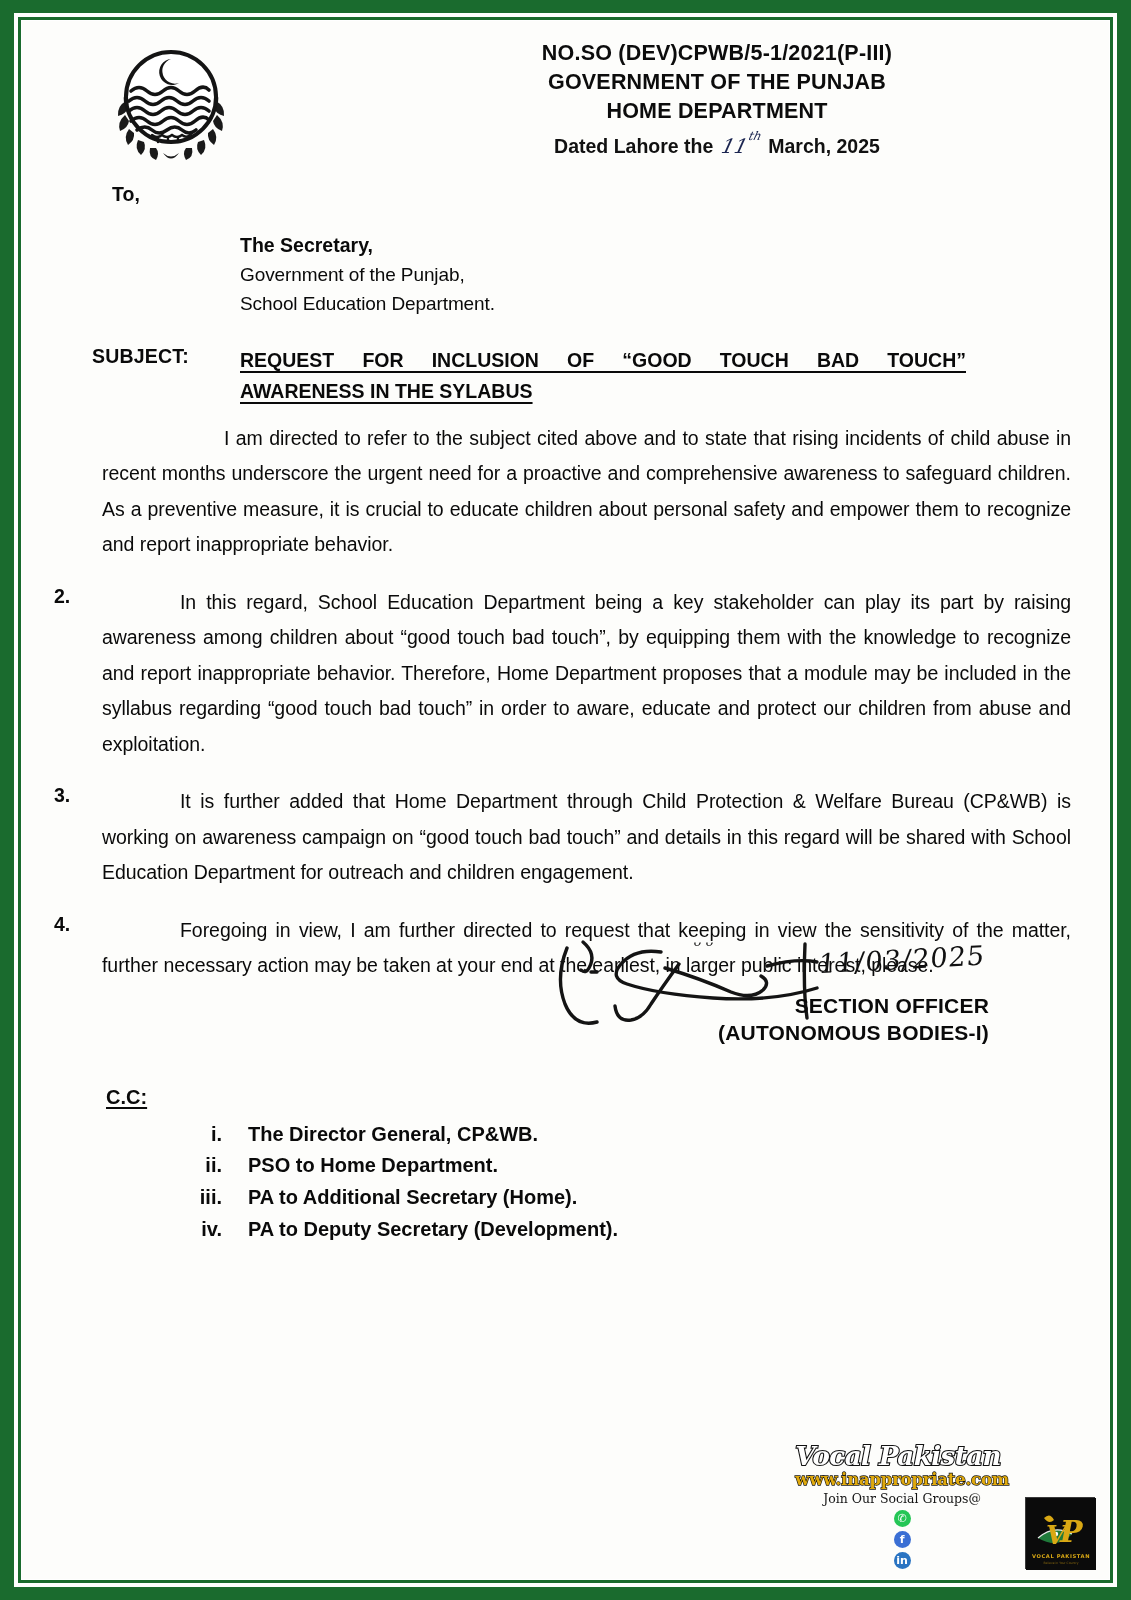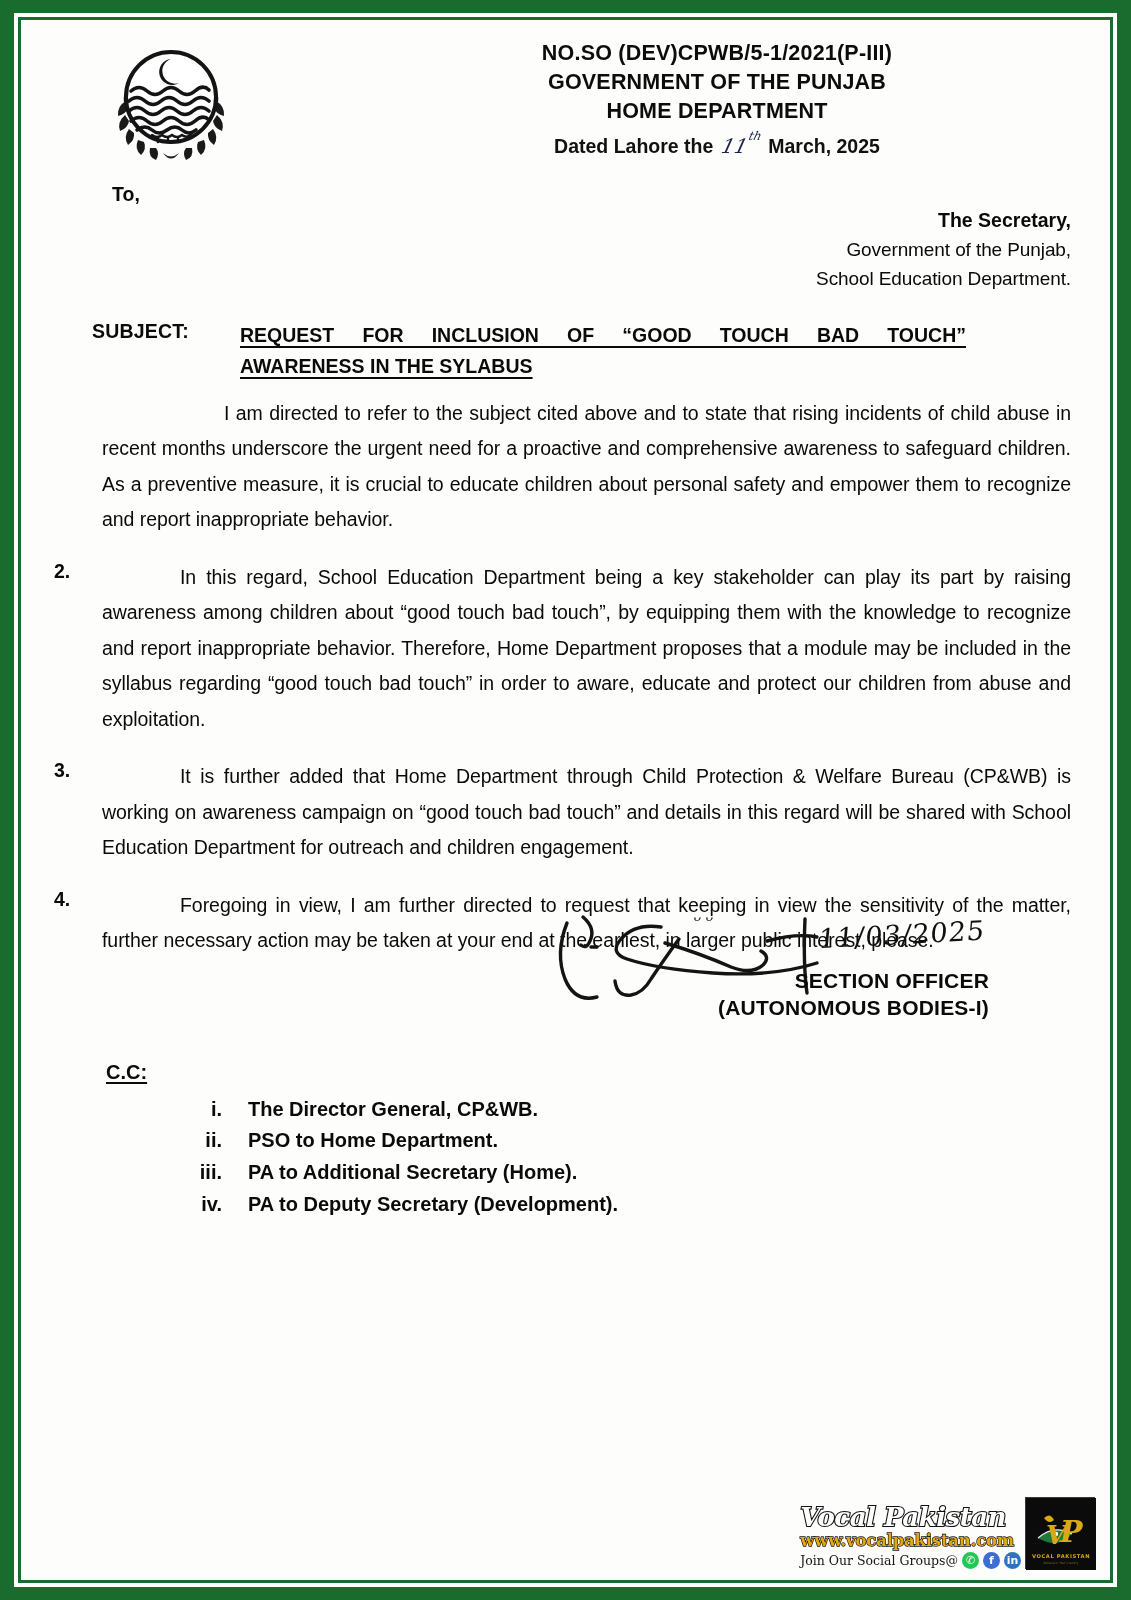--- a/index.html
+++ b/index.html
@@ -99,25 +99,24 @@
   }
 
   .to-label {
     font-size: 19.5px;
     font-weight: bold;
     margin-left: 62px;
     margin-top: 4px;
   }
   .addressee {
     margin-left: 190px;
-    margin-top: 0;
+    margin-top: 25px;
     line-height: 1.52;
     font-size: 19px;
     font-weight: bold;
-    text-align: right;
   }
   .addressee .line1 { font-size: 19.5px; font-weight: bold; }
   .addressee .line2,
   .addressee .line3 { font-weight: normal; letter-spacing: -.1px; }
 
   .subject-row {
     display: flex;
     margin-top: 27px;
     margin-left: 42px;
   }
@@ -235,21 +234,21 @@
     padding-right: 26px;
   }
 
   
   .watermark {
     position: absolute;
     right: 14px;
     bottom: 10px;
     display: flex;
     align-items: flex-end;
-    gap: 4px;
+    gap: 16px;
   }
   .wm-text { text-align: left; }
   .wm-brand {
     font-family: "DejaVu Serif", serif;
     font-style: italic;
     font-weight: bold;
     font-size: 26px;
     color: #ffffff;
     letter-spacing: -.5px;
     -webkit-text-stroke: 2.2px #111;
@@ -267,20 +266,21 @@
     letter-spacing: -.2px;
     line-height: 1.1;
     margin-top: 1px;
     white-space: nowrap;
   }
   .wm-social {
     display: flex;
     align-items: center;
     gap: 4px;
     margin-top: 2px;
+    flex-direction: column;
   }
   .wm-join {
     font-family: "DejaVu Serif", serif;
     font-size: 12.5px;
     color: #151515;
     white-space: nowrap;
   }
   .soc {
     width: 17px; height: 17px;
     border-radius: 50%;
@@ -459,21 +459,21 @@
             <span class="cc-roman">iv.</span>
             <span>PA to Deputy Secretary (Development).</span>
           </div>
         </div>
       </div>
     </div>
 
     <div class="watermark">
       <div class="wm-text">
         <div class="wm-brand">Vocal Pakistan</div>
-        <div class="wm-url">www.vocalpakistan.com</div>
+        <div class="wm-url">www.inappropriate.com</div>
         <div class="wm-social">
           <span class="wm-join">Join Our Social Groups@</span>
           <span class="soc soc-wa">
               <span>✆</span>
             </span>
           <span class="soc soc-fb">
               <span>f</span>
             </span>
           <span class="soc soc-li">
               <span>in</span>

